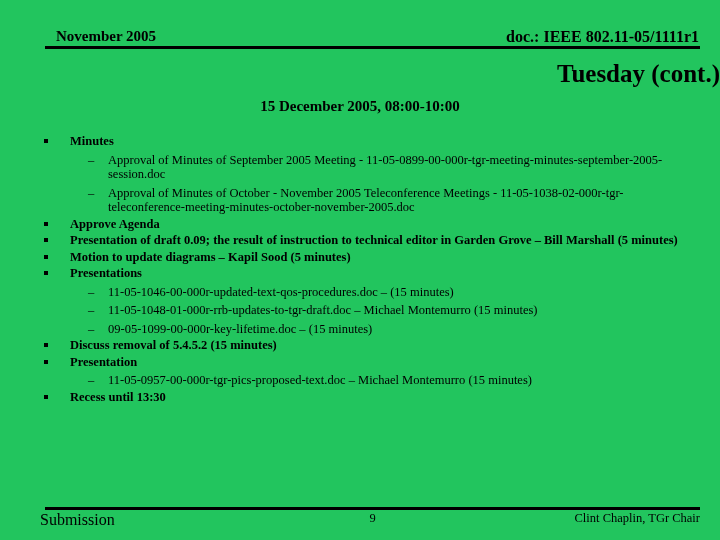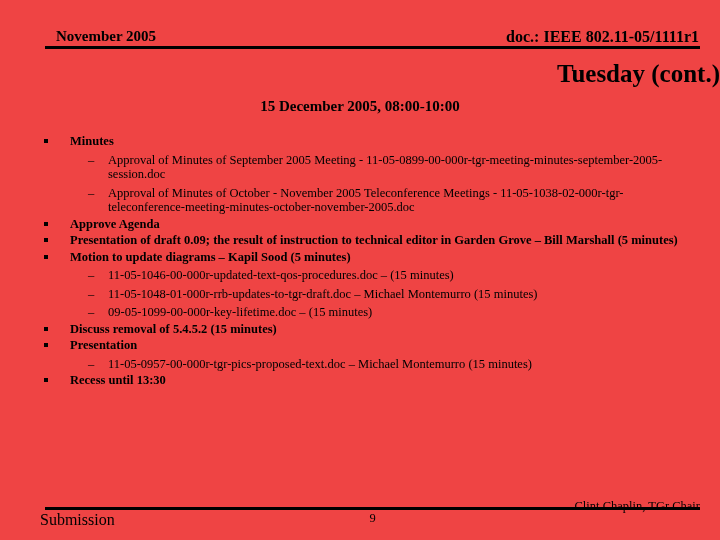--- a/index.html
+++ b/index.html
@@ -3,21 +3,21 @@
 <meta charset="utf-8">
 <style>
   html,body{margin:0;padding:0;}
   body{
     width:720px;height:540px;
     background:#ffffff;
     font-family:"Liberation Serif", serif;
     color:#000;
   }
   .slide{
-    position:relative;width:720px;height:540px;background:#ef4444;overflow:hidden;
+    position:relative;width:720px;height:540px;background:#22c55e;overflow:hidden;
   }
   
   .hdr-left{position:absolute;left:56px;top:28px;font-size:15px;font-weight:bold;white-space:nowrap;}
   .hdr-right{position:absolute;right:21px;top:28px;font-size:16px;font-weight:bold;white-space:nowrap;}
   .hdr-rule{position:absolute;left:45px;right:20px;top:46px;height:3px;background:#000;}
   
   .title{position:absolute;left:0;right:0;top:59px;text-align:right;font-size:25px;font-weight:bold;line-height:30px;}
   .subtitle{position:absolute;left:0;right:0;top:97px;text-align:center;font-size:15px;font-weight:bold;line-height:19px;}
   
   .list{position:absolute;left:42px;right:22px;top:132px;font-size:12.5px;line-height:14.5px;}
@@ -25,21 +25,21 @@
   .li.l1{font-weight:bold;align-items:flex-end;}
   .li.l1 .marker{flex:0 0 28px;width:28px;position:relative;height:14.5px;}
   .sq{position:absolute;left:2px;top:5px;width:4px;height:4px;background:#000;}
   .li.l2{padding-left:46px;font-weight:normal;margin-top:4px;}
   .li.l2 .marker{flex:0 0 20px;width:20px;}
   .txt{flex:1;overflow-wrap:break-word;}
   
   .ftr-rule{position:absolute;left:45px;right:20px;top:507px;height:3px;background:#000;}
   .ftr-left{position:absolute;left:40px;top:511px;font-size:16px;}
   .ftr-center{position:absolute;left:45px;right:20px;top:511px;text-align:center;font-size:12.5px;}
-  .ftr-right{position:absolute;right:20px;top:499px;font-size:12.5px;white-space:nowrap;}
+  .ftr-right{position:absolute;right:20px;top:511px;font-size:12.5px;white-space:nowrap;}
 </style>
 </head>
 <body>
 
 <div class="slide">
 
   <div class="hdr-left">November 2005</div>
   <div class="hdr-right">doc.: IEEE 802.11-05/1111r1</div>
   <div class="hdr-rule"></div>
 
@@ -80,20 +80,26 @@
     </div>
 
 
     <div class="li l1">
       <span class="marker">
           <span class="sq"></span>
         </span>
       <span class="txt">Motion to update diagrams – Kapil Sood (5 minutes)</span>
     </div>
 
+    <div class="li l1">
+      <span class="marker">
+          <span class="sq"></span>
+        </span>
+      <span class="txt">Presentations</span>
+    </div>
 
     <div class="li l2">
       <span class="marker">–</span>
       <span class="txt">11-05-1046-00-000r-updated-text-qos-procedures.doc – (15 minutes)</span>
     </div>
 
     <div class="li l2">
       <span class="marker">–</span>
       <span class="txt">11-05-1048-01-000r-rrb-updates-to-tgr-draft.doc – Michael Montemurro (15 minutes)</span>
     </div>

